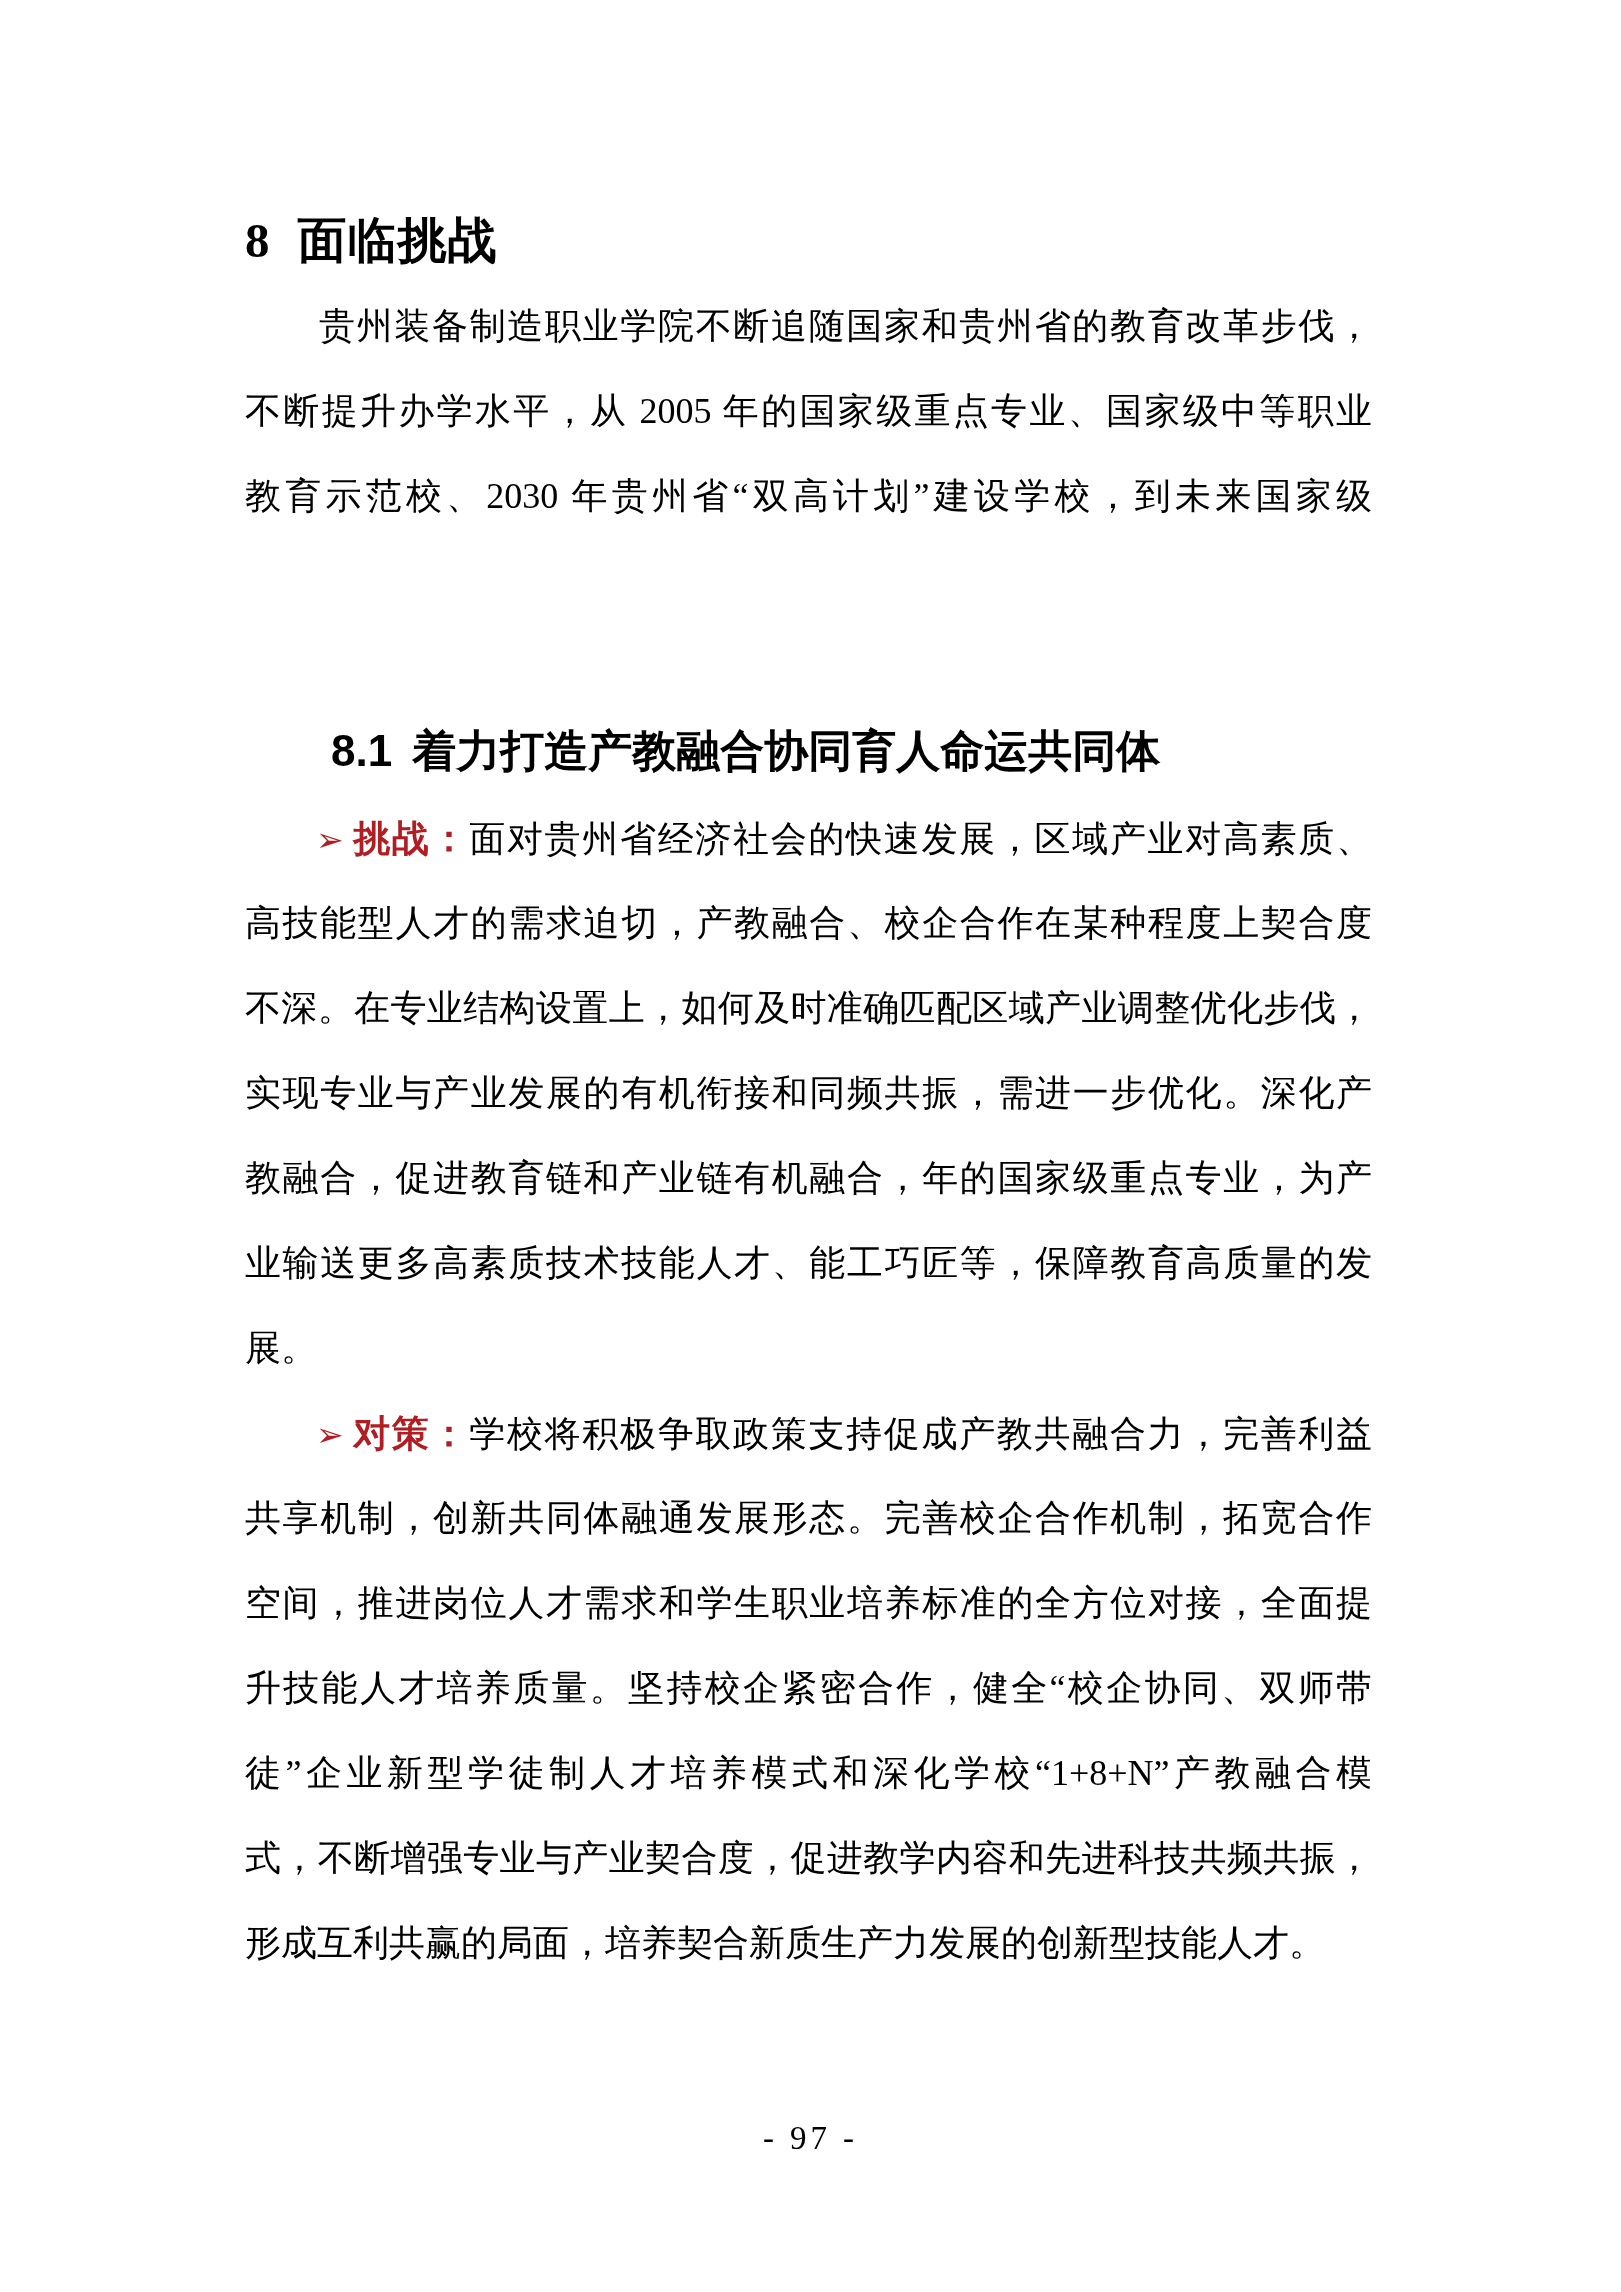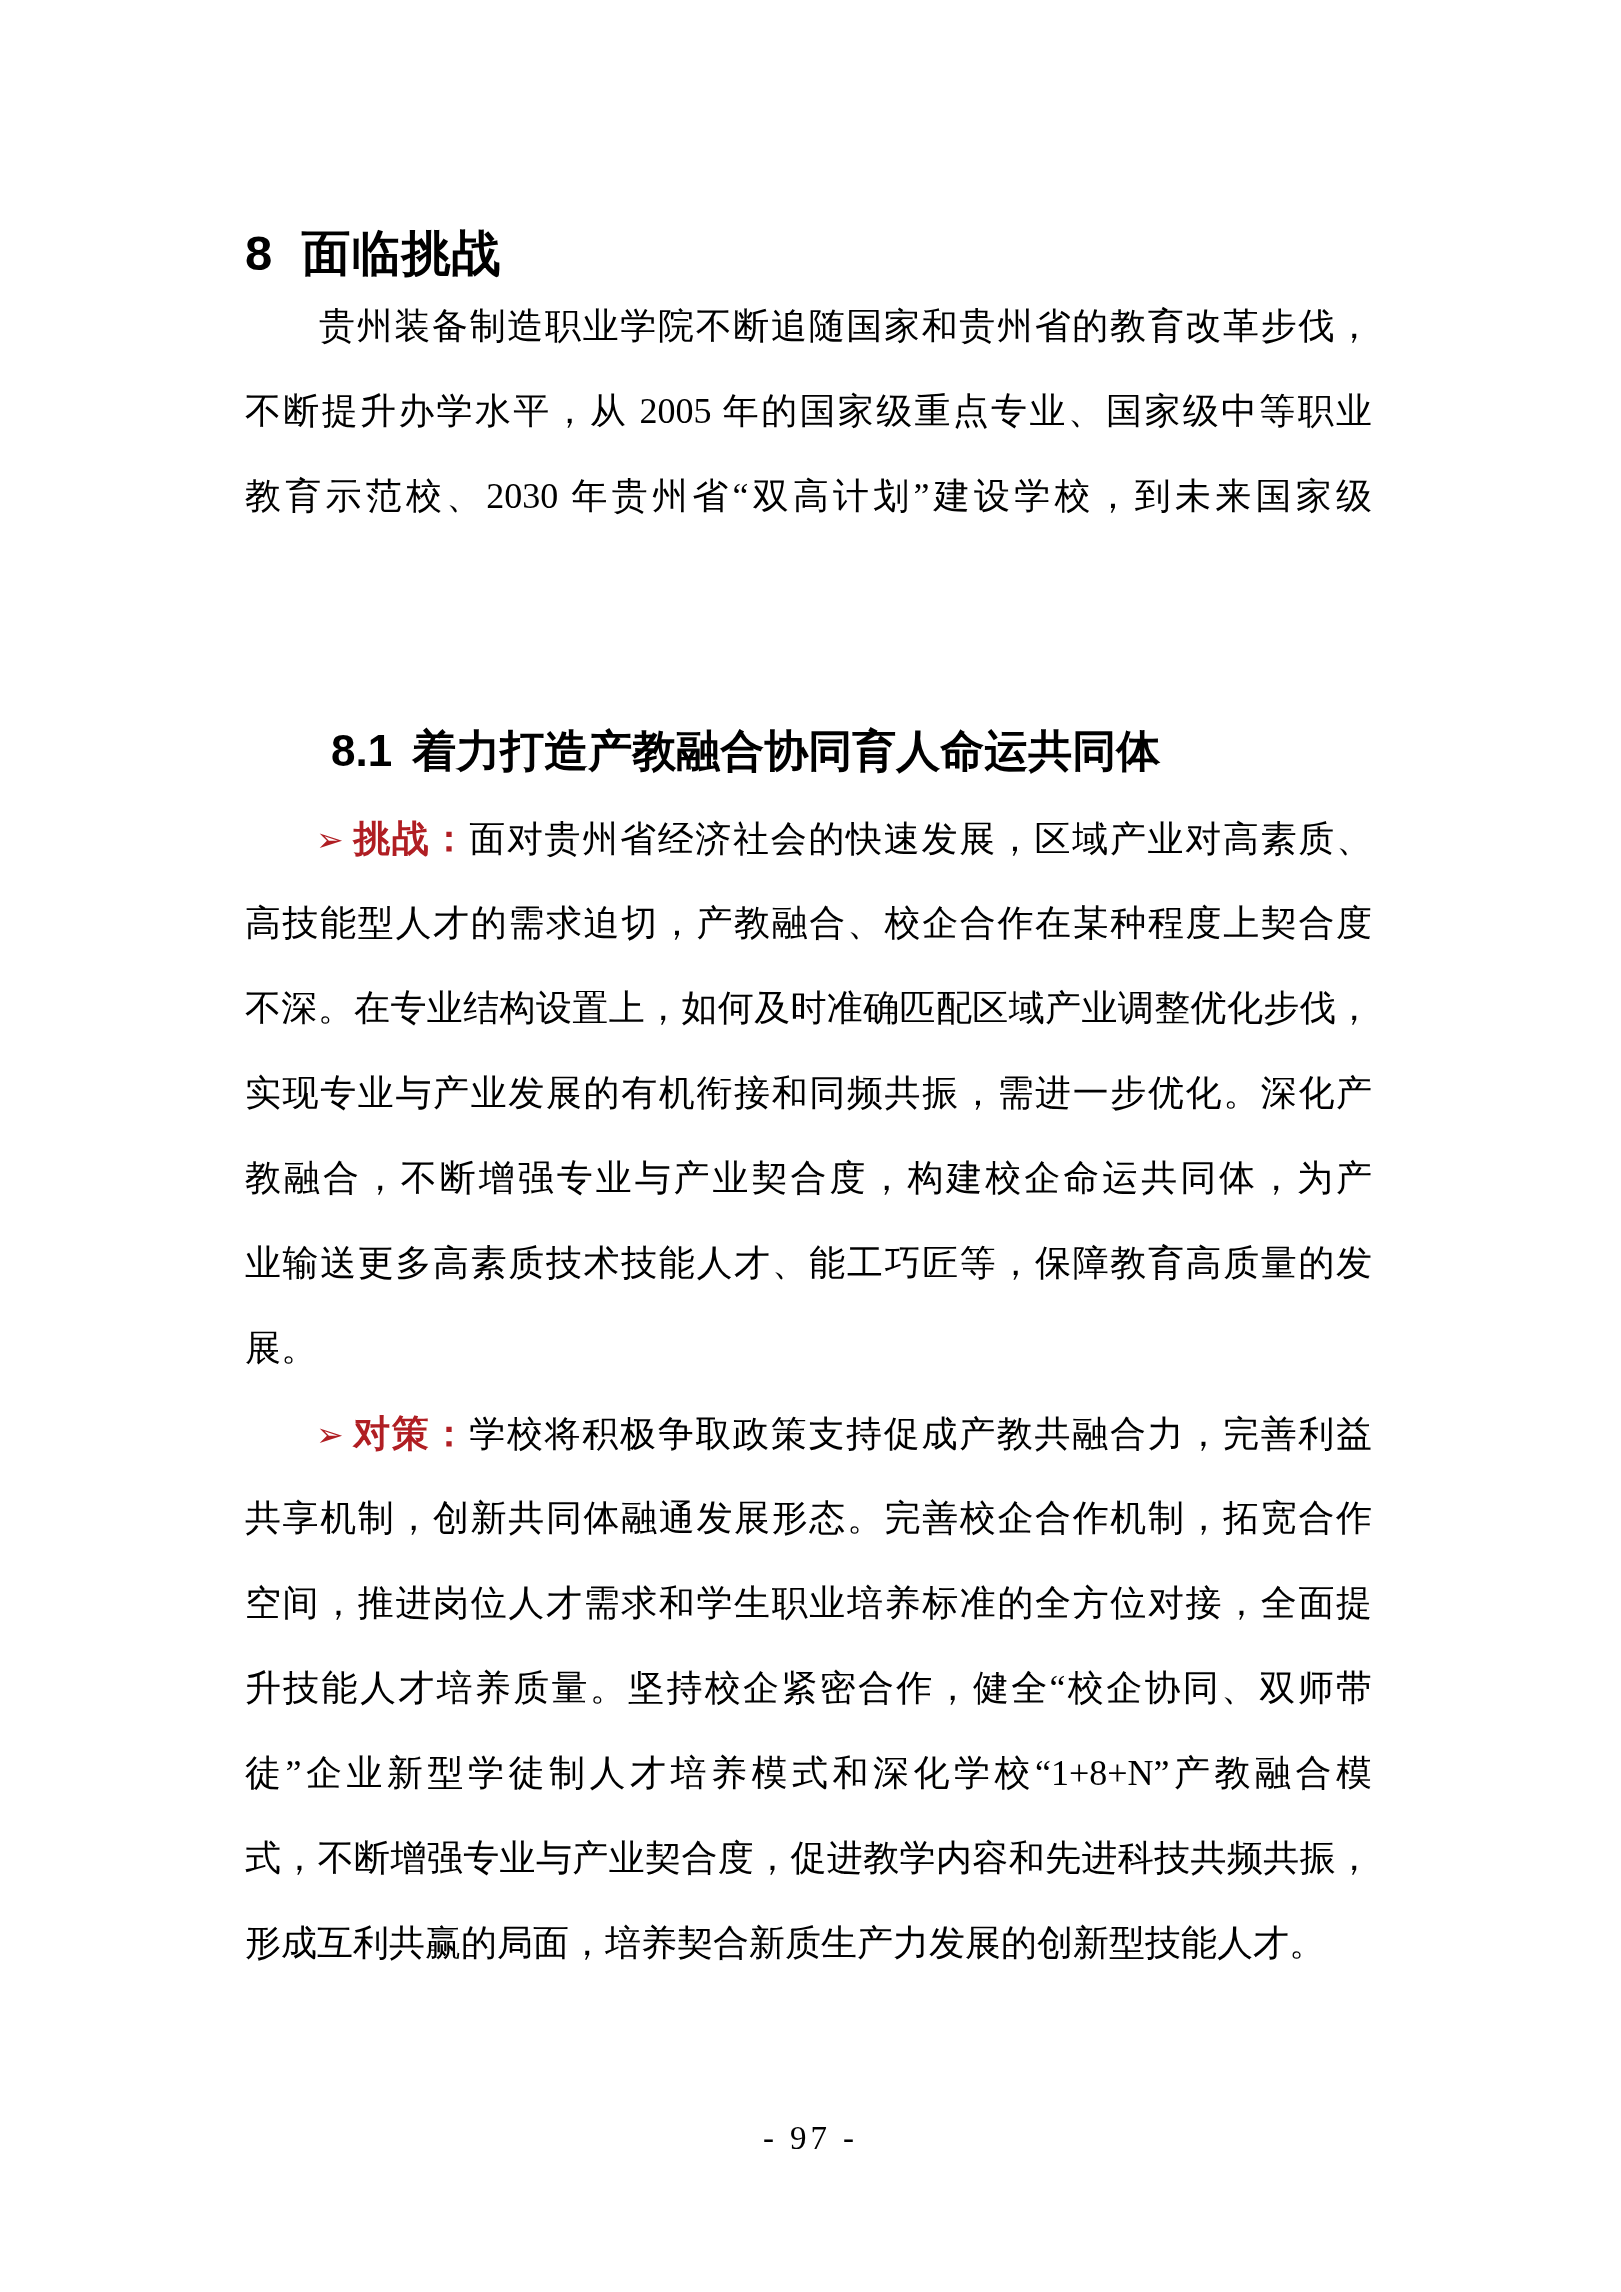--- a/index.html
+++ b/index.html
@@ -5,22 +5,22 @@
   html,body{margin:0;padding:0;background:#e8e8e8;}
   .page{
     position:relative;
     width:1621px;height:2293px;
     background:var(--page-bg,#ffffff);
     overflow:hidden;
     font-family:"Liberation Serif","DejaVu Serif",serif;
     color:var(--ink,#000000);
   }
   .h1{
-    position:absolute;left:245px;top:224px;width:1127px;
-    font-family:Liberation Sans, sans-serif;
+    position:absolute;left:245px;top:211px;width:1127px;
+    font-family:Liberation Serif, serif;
     font-weight:700;font-size:49px;line-height:59px;
     word-spacing:13.7px;letter-spacing:1px;
   }
   .h2{
     position:absolute;left:245px;top:722px;width:1127px;
     font-family:"Liberation Sans","DejaVu Sans",sans-serif;
     font-weight:700;font-size:44px;line-height:57px;
     word-spacing:7.8px;padding-left:86px;box-sizing:border-box;
   }
   .para{position:absolute;left:245px;width:1127px;}
@@ -64,21 +64,21 @@
     <div class="line">教育示范校、2030 年贵州省“双高计划”建设学校，到未来国家级</div>
   </div>
 
   <div class="h2">8.1 着力打造产教融合协同育人命运共同体</div>
 
   <div class="para p2">
     <div class="line marker-line"><span class="arrow">➢</span><span class="red-label">挑战：</span><span>面对贵州省经济社会的快速发展，区域产业对高素质、</span></div>
     <div class="line">高技能型人才的需求迫切，产教融合、校企合作在某种程度上契合度</div>
     <div class="line">不深。在专业结构设置上，如何及时准确匹配区域产业调整优化步伐，</div>
     <div class="line">实现专业与产业发展的有机衔接和同频共振，需进一步优化。深化产</div>
-    <div class="line">教融合，不断增强专业与产业契合度，构建校企命运共同体，为产</div>
+    <div class="line">教融合，促进教育链和产业链有机融合，年的国家级重点专业，为产</div>
     <div class="line">业输送更多高素质技术技能人才、能工巧匠等，保障教育高质量的发</div>
     <div class="line lastline">展。</div>
   </div>
 
   <div class="para p3">
     <div class="line marker-line"><span class="arrow">➢</span><span class="red-label">对策：</span><span>学校将积极争取政策支持促成产教共融合力，完善利益</span></div>
     <div class="line">共享机制，创新共同体融通发展形态。完善校企合作机制，拓宽合作</div>
     <div class="line">空间，推进岗位人才需求和学生职业培养标准的全方位对接，全面提</div>
     <div class="line">升技能人才培养质量。坚持校企紧密合作，健全“校企协同、双师带</div>
     <div class="line">徒”企业新型学徒制人才培养模式和深化学校“1+8+N”产教融合模</div>

